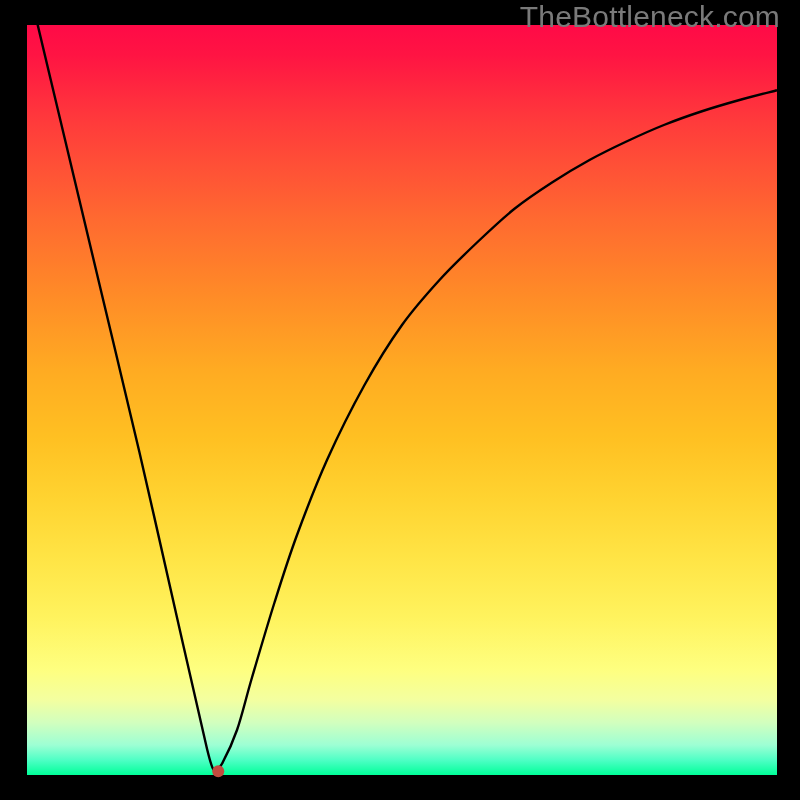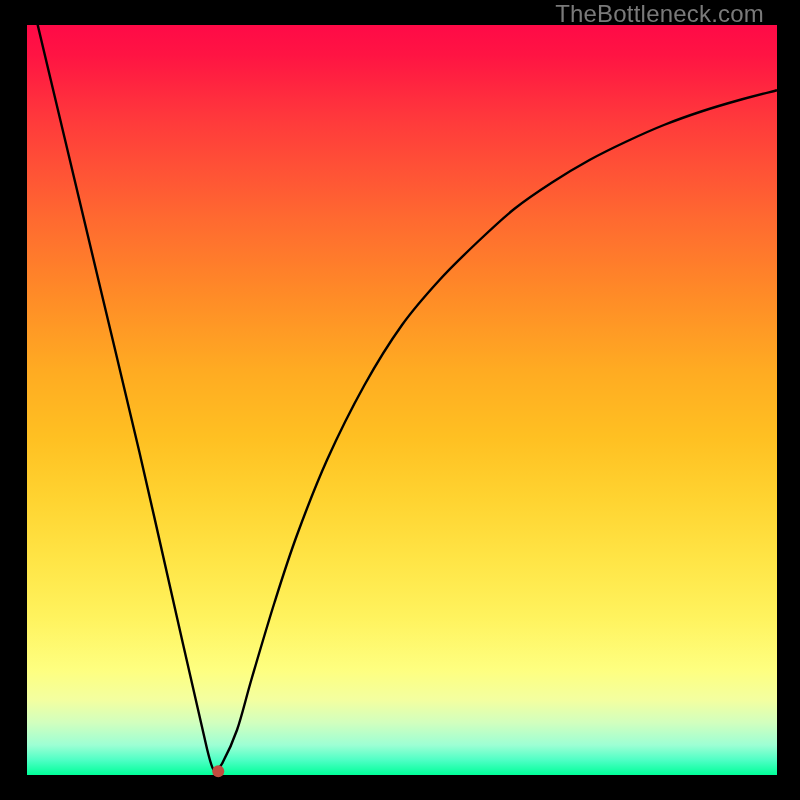--- a/index.html
+++ b/index.html
@@ -46,23 +46,23 @@
     position: absolute;
     left: 0;
     top: 0;
     width: 750px;
     height: 750px;
     overflow: visible;
   }
   .watermark {
     position: absolute;
     top: 0px;
-    right: 36px;
+    right: 20px;
     color: #7a7a7a;
-    font-size: 24px;
+    font-size: 30px;
     font-weight: 400;
     letter-spacing: 0.2px;
   }
 </style>
 </head>
 <body>
 
 <div class="chart-wrap">
 
   <div class="plot-area">

